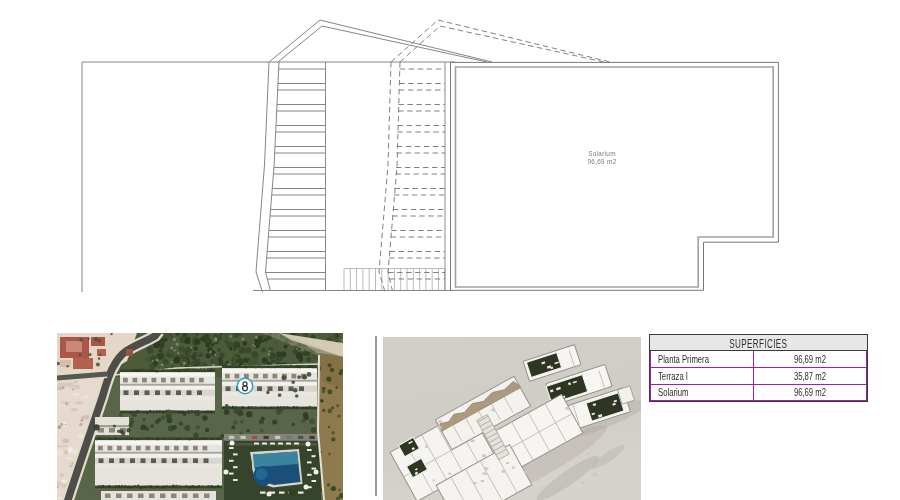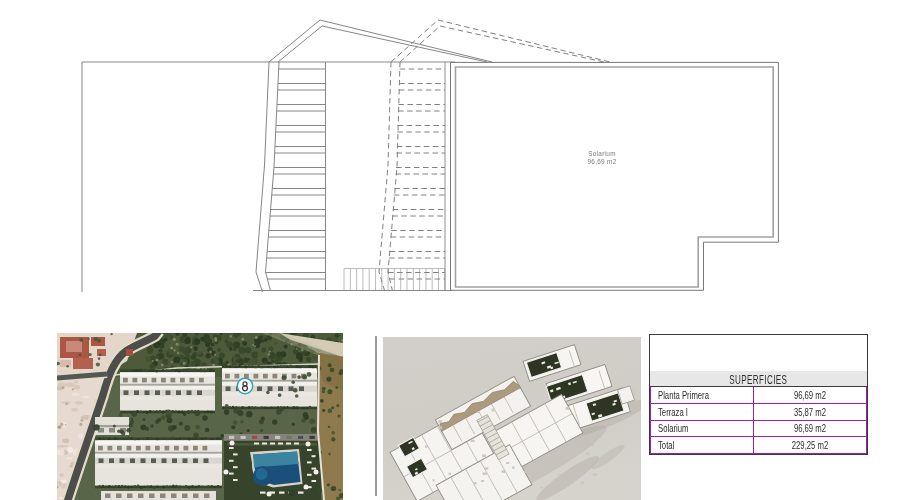--- a/index.html
+++ b/index.html
@@ -1,19 +1,19 @@
 <!DOCTYPE html>
 <html><head><meta charset="utf-8">
 <style>
 * { margin:0; padding:0; box-sizing:border-box; }
 html,body { width:900px; height:500px; background:#ffffff; font-family:"Liberation Sans", sans-serif; }
 #stage { position:relative; width:900px; height:500px; overflow:hidden; background:#fff; }
 .abs { position:absolute; }
 #tbl { position:absolute; left:649px; top:334px; width:219px; border:1.6px solid #3a3a3a; }
-#hdr { height:16px; background:#e7e7e7; border-bottom:1.4px solid #3a3a3a; text-align:center; line-height:16px;margin-top:36px; }
+#hdr { height:16px; background:#e7e7e7; border-bottom:1.4px solid #3a3a3a; text-align:center; line-height:16px; }
 #hdr span { display:inline-block; font-size:13.5px; color:#2e2e2e; letter-spacing:0.6px; transform:scaleX(0.60); transform-origin:center; white-space:nowrap; }
 #tbl table { border-collapse:collapse; width:100%; }
 #tbl td { border:1px solid #a21caf; height:16.6px; font-size:11px; color:#2b2b2b; }
 #tbl tr:first-child td { border-top:none; }
 #tbl td.c1 { width:103px; padding-left:7px; }
 #tbl td.c2 { text-align:center; }
 .sx { display:inline-block; transform:scaleX(0.70); transform-origin:left center; white-space:nowrap; }
 .sxc { display:inline-block; transform:scaleX(0.70); transform-origin:center; white-space:nowrap; }
 </style></head>
 <body>
@@ -1081,20 +1081,16 @@
             <td class="c2"><span class="sxc">96,69 m2</span></td>
           </tr>
 <tr>
             <td class="c1"><span class="sx">Terraza I</span></td>
             <td class="c2"><span class="sxc">35,87 m2</span></td>
           </tr>
 <tr>
             <td class="c1"><span class="sx">Solarium</span></td>
             <td class="c2"><span class="sxc">96,69 m2</span></td>
           </tr>
-<tr>
-            <td class="c1"><span class="sx">Total</span></td>
-            <td class="c2"><span class="sxc">229,25 m2</span></td>
-          </tr>
 
     </tbody>
       </table>
   </div>
 </div>
 </body></html>

